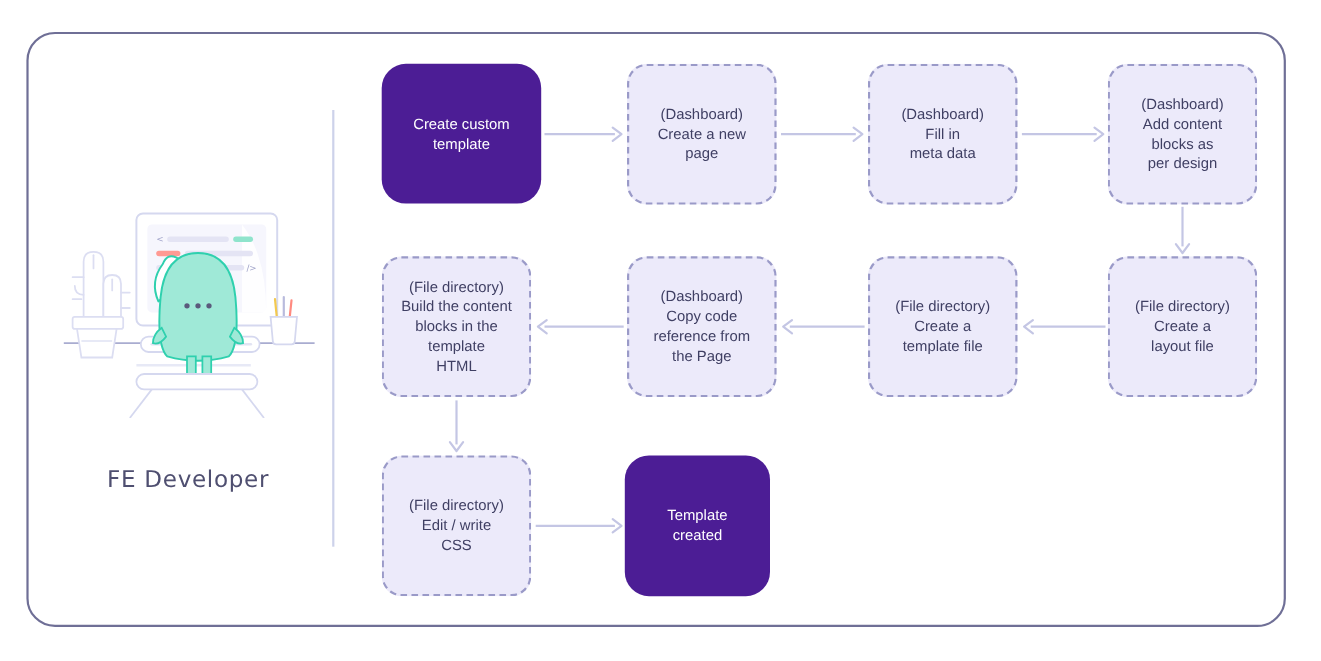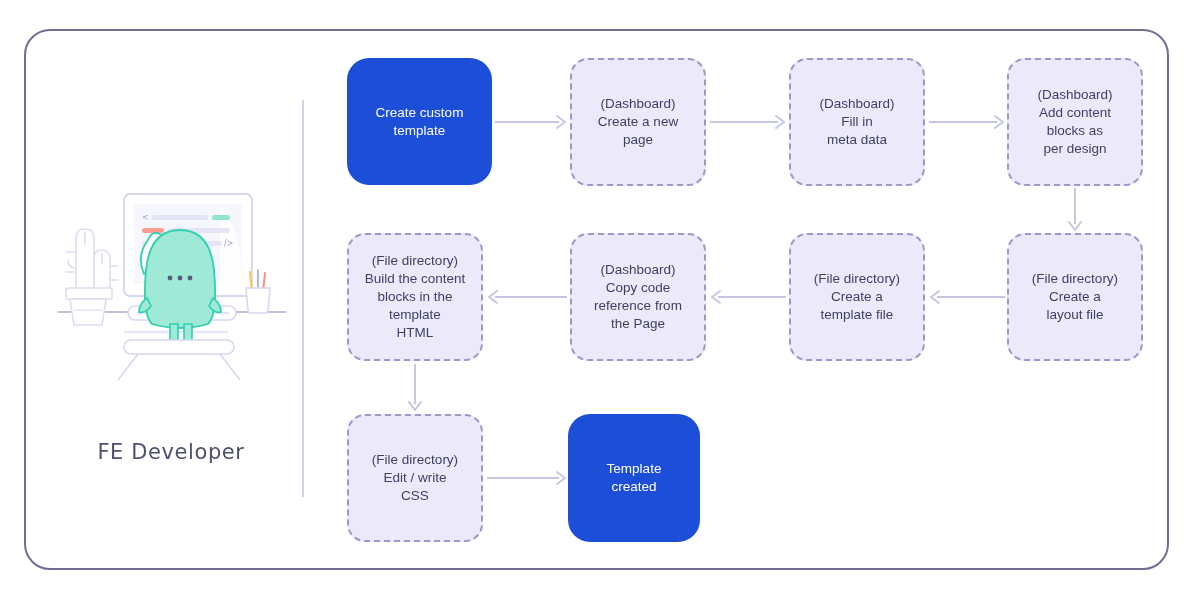--- a/index.html
+++ b/index.html
@@ -42,21 +42,21 @@
   #illustration-art {
     position: absolute;
     left: 12px;
     top: 120px;
     width: 240px;
     height: 200px;
   }
   #persona-label {
     position: absolute;
     left: 0;
-    top: 380px;
+    top: 364px;
     width: 262px;
     text-align: center;
     font-size: 21px;
     letter-spacing: 0.6px;
     color: #4f4f70;
     font-family: "DejaVu Sans", sans-serif;
     white-space: nowrap;
   }
   
   #section-divider {
@@ -75,21 +75,21 @@
     align-items: center;
     justify-content: center;
     text-align: center;
     border-radius: 18px;
     font-size: 13.5px;
     line-height: 18px;
     padding: 6px 10px;
     white-space: pre-line;
   }
   .node.solid {
-    background: #1d4ed8;
+    background: #4c1d95;
     color: #ffffff;
     border: none;
     border-radius: 22px;
   }
   .node.dashed {
     background: #eceafa;
     color: #3f3f63;
     border: 2px dashed #9a9ac8;
   }
   

